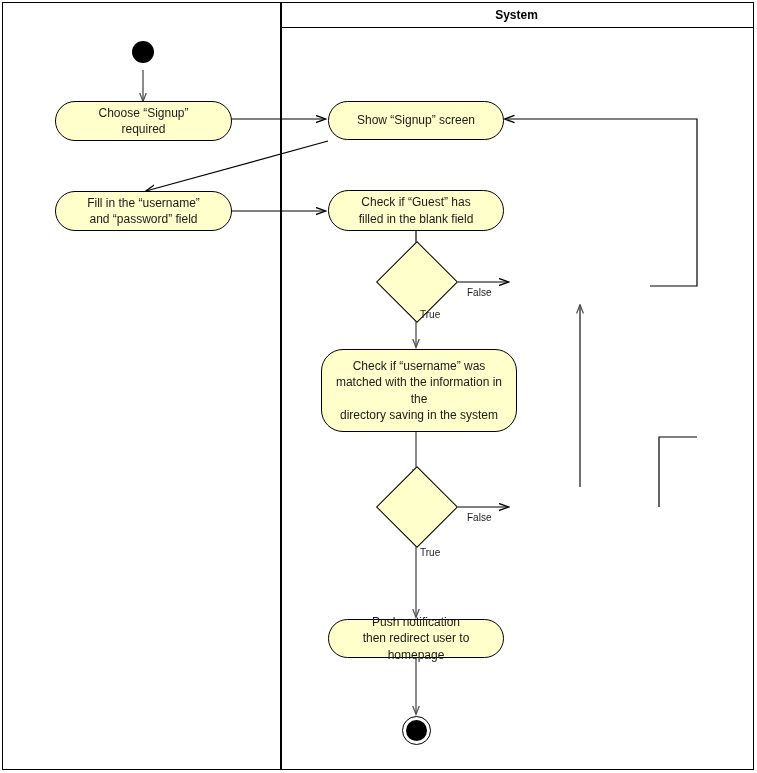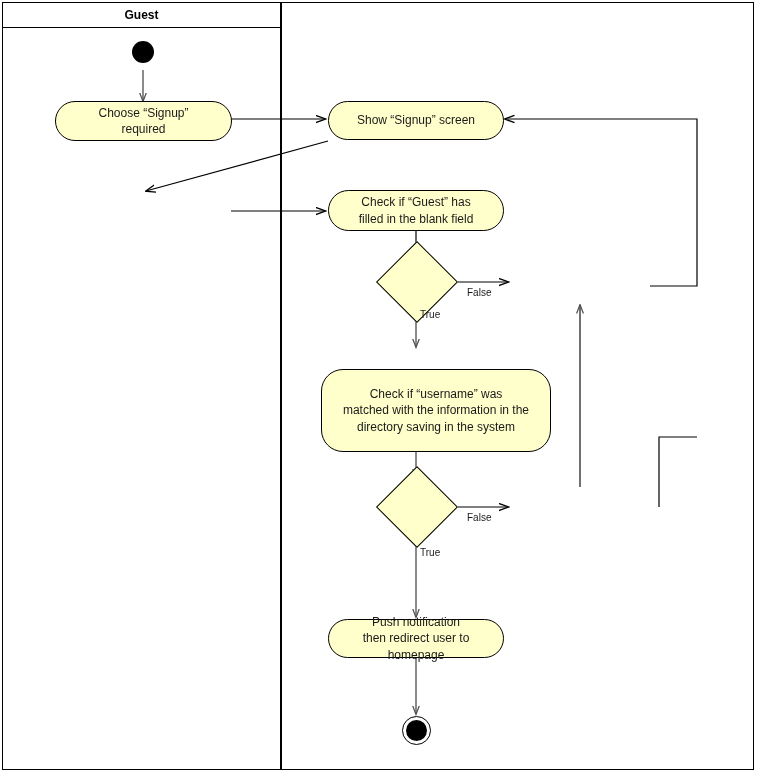--- a/index.html
+++ b/index.html
@@ -120,21 +120,21 @@
     z-index: 9;
     white-space: nowrap;
   }
 </style>
 </head>
 <body>
 
 <div id="canvas">
 
   <div class="lane-frame">
-    <div class="lane-header guest">Guest</div>
+    <div class="lane-header system">System</div>
     <div class="lane-divider"></div>
   </div>
 
   <svg class="edge-svg" viewBox="0 0 757 773" xmlns="http://www.w3.org/2000/svg">
     <defs>
       <marker id="arrowGrey" markerWidth="10" markerHeight="10" refX="8.5" refY="4" orient="auto" markerUnits="userSpaceOnUse">
         <path d="M0,0.6 L9,4 L0,7.4" fill="none" stroke="#4d4d4d" stroke-width="1.2"></path>
       </marker>
       <marker id="arrowBlack" markerWidth="11" markerHeight="11" refX="9.5" refY="4.5" orient="auto" markerUnits="userSpaceOnUse">
         <path d="M0,0.8 L10,4.5 L0,8.2" fill="none" stroke="#000000" stroke-width="1.3"></path>
@@ -168,30 +168,32 @@
     <path d="M659,507 L659,437 L697,437" fill="none" stroke="#000000" stroke-width="1.2"></path>
 
     <path d="M416,657 L416,714" fill="none" stroke="#4d4d4d" stroke-width="1.3" marker-end="url(#arrowGrey)"></path>
   </svg>
 
   <div class="start-node" style="left:132px; top:41px; width:22px; height:22px;"></div>
 
   <div class="node" style="left:55px; top:101px; width:177px; height:40px;">Choose “Signup”
 required</div>
 
+  <div class="node" style="left:55px; top:191px; width:177px; height:40px;">Fill in the “username”
+and “password” field</div>
 
   <div class="node" style="left:328px; top:190px; width:176px; height:41px;">Check if “Guest” has
 filled in the blank field</div>
 
   <div class="node" style="left:328px; top:101px; width:176px; height:39px;">Show “Signup” screen</div>
 
   <div class="diamond" style="left:388px; top:253px; width:58px; height:58px;"></div>
 
 
-  <div class="node" style="left:321px; top:349px; width:230px; height:83px;margin-top:20px;">Check if “username” was
+  <div class="node" style="left:321px; top:349px; width:196px; height:83px;">Check if “username” was
 matched with the information in the
 directory saving in the system</div>
 
   <div class="diamond" style="left:388px; top:478px; width:58px; height:58px;"></div>
 
 
   <div class="node" style="left:328px; top:619px; width:176px; height:39px;">Push notification
 then redirect user to homepage</div>
 
   <div class="end-node-outer" style="left:402px; top:716px; width:29px; height:29px;"></div>

